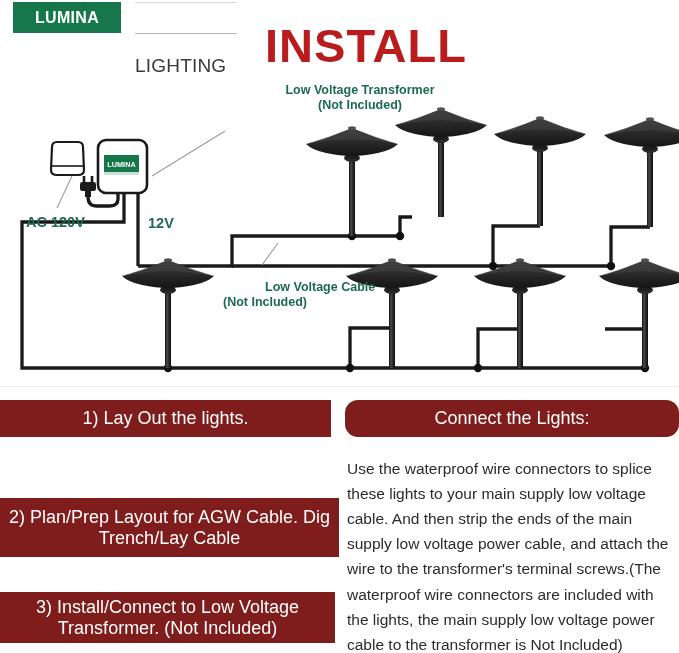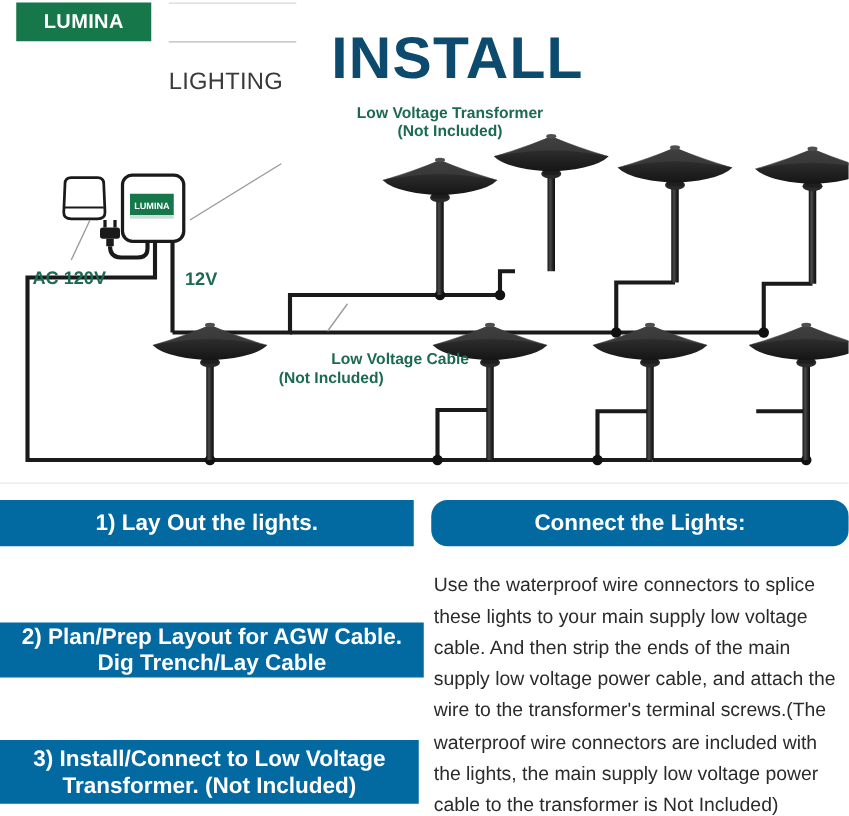--- a/index.html
+++ b/index.html
@@ -24,26 +24,26 @@
   
   #diagram{position:absolute;left:0;top:0;width:679px;height:390px;}
   #diagram svg{display:block;}
 
   .gtxt{fill:#1d6b4f;font-family:"Liberation Sans",sans-serif;font-weight:bold;}
 
   #diagram-rule{position:absolute;left:0;top:386px;width:679px;height:1px;
        background:#e9e9e9;}
 
   
-  .gbox{position:absolute;background:#0369a1;color:#ffffff;font-weight:bold;
+  .gbox{position:absolute;background:#7f1d1d;color:#ffffff;font-weight:normal;
         display:flex;align-items:center;justify-content:center;text-align:center;
         line-height:1.15;}
 
   #step1{left:0px;top:400px;width:331px;height:37px;font-size:18px;}
-  #step2{left:0px;top:498px;width:331px;height:44px;font-size:18px;padding:0 4px;}
+  #step2{left:0px;top:498px;width:331px;height:59px;font-size:18px;padding:0 4px;}
   #step3{left:0px;top:592px;width:331px;height:51px;font-size:18px;padding:0 2px;}
 
   #connect-head{left:345px;top:400px;width:334px;height:37px;font-size:18px;border-radius:13px;}
 
   #connect-body{position:absolute;left:347px;top:456px;width:322px;
         font-size:15.5px;color:#2b2b2b;line-height:1.62;
         font-family:"Liberation Sans",sans-serif;}
 </style>
 </head>
 <body>
@@ -52,21 +52,21 @@
   <div id="logo-rule-top"></div>
   <div id="logo-badge" style="background: rgb(22, 119, 75);">
     <span>LUMINA</span>
   </div>
   <div id="logo-word">
     <span>LIGHTING</span>
   </div>
   <div id="logo-rule-bot"></div>
 </div>
 
-<div id="install-title" style="color: #0c4a6e;">INSTALL</div>
+<div id="install-title" style="color: #b91c1c;">INSTALL</div>
 
 <div id="diagram">
 <svg width="679" height="390" viewBox="0 0 679 390" xmlns="http://www.w3.org/2000/svg">
 
   <defs>
 
     <linearGradient id="shadeGrad" x1="0" y1="0" x2="0" y2="1">
       <stop offset="0%" stop-color="#4a4a4a"></stop>
       <stop offset="45%" stop-color="#2b2b2b"></stop>
       <stop offset="100%" stop-color="#151515"></stop>

